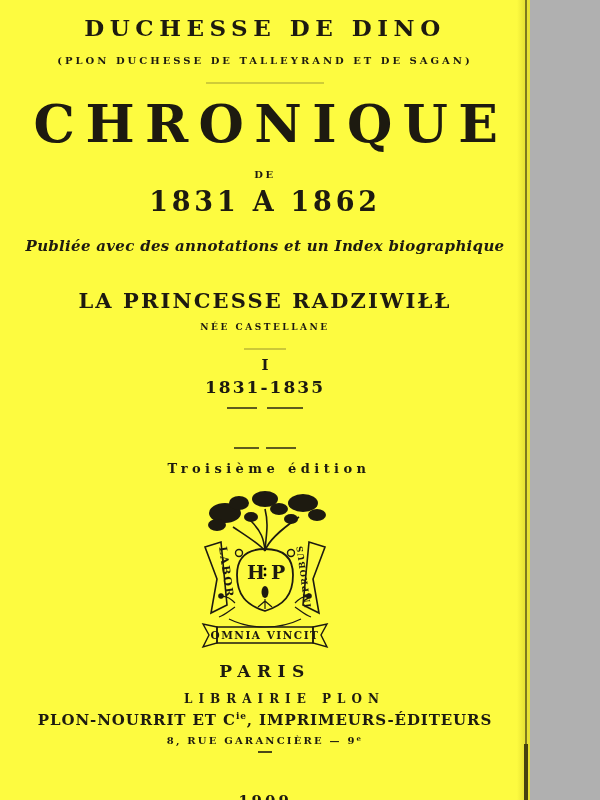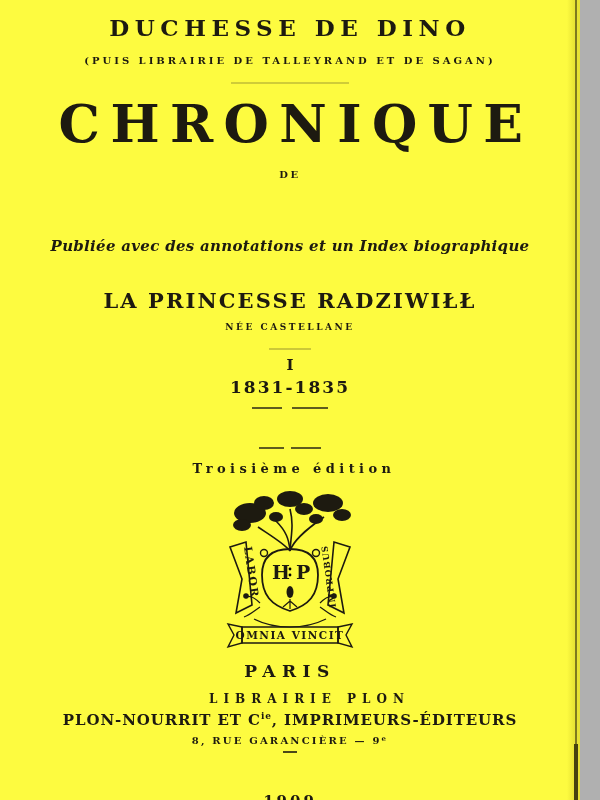--- a/index.html
+++ b/index.html
@@ -2,21 +2,21 @@
 <html><head>
 <meta charset="utf-8">
 <style>
   html,body{margin:0;padding:0;}
   body{
     width:600px;height:800px;overflow:hidden;
     background:#b0b0b0;
     font-family:"DejaVu Serif","Liberation Serif",serif;
   }
   .page{
-    position:relative;width:580px;height:800px;
+    position:relative;width:530px;height:800px;
     background:#fdfb40;color:#1d1a10;overflow:hidden;
   }
   .line{position:absolute;left:0;right:0;text-align:center;white-space:nowrap;}
 
   .author{top:14px;font-size:23px;font-weight:bold;letter-spacing:.24em;}
   .author-note{top:55px;font-size:10px;font-weight:bold;letter-spacing:.3em;}
   .rule{position:absolute;left:50%;transform:translateX(-50%);height:2px;background:#6f6a28;}
   .rule-faint1{top:82px;width:118px;opacity:.32;}
   .title{top:93px;font-size:52px;font-weight:bold;letter-spacing:.2em;margin-left:12px;}
   .title-connector{top:169px;font-size:10px;font-weight:bold;letter-spacing:.25em;}
@@ -50,26 +50,27 @@
   .edge-line-bottom{position:absolute;bottom:0;right:2px;width:4px;height:56px;background:#45420f;}
 
   .emblem-svg text{font-family:"DejaVu Serif","Liberation Serif",serif;fill:#1d1a10;}
 </style>
 </head>
 <body>
 
 <div class="page">
 
   <div class="line author">DUCHESSE DE DINO</div>
-  <div class="line author-note">(PUIS LIBRAIRIE DE TALLEYRAND ET DE SAGAN)</div>
+  <div class="line author-note">(PLON DUCHESSE DE TALLEYRAND ET DE SAGAN)</div>
 
   <div class="rule rule-faint1"></div>
 
   <div class="line title">CHRONIQUE</div>
   <div class="line title-connector">DE</div>
+  <div class="line title-years">1831 A 1862</div>
 
   <div class="line annotation">Publiée avec des annotations et un Index biographique</div>
   <div class="line editor">LA PRINCESSE RADZIWIŁŁ</div>
   <div class="line editor-note">NÉE CASTELLANE</div>
 
   <div class="rule rule-faint2"></div>
   <div class="line volume-number">I</div>
   <div class="line volume-years">1831-1835</div>
 
   <div class="rule rule-broken rule-b1"></div>

